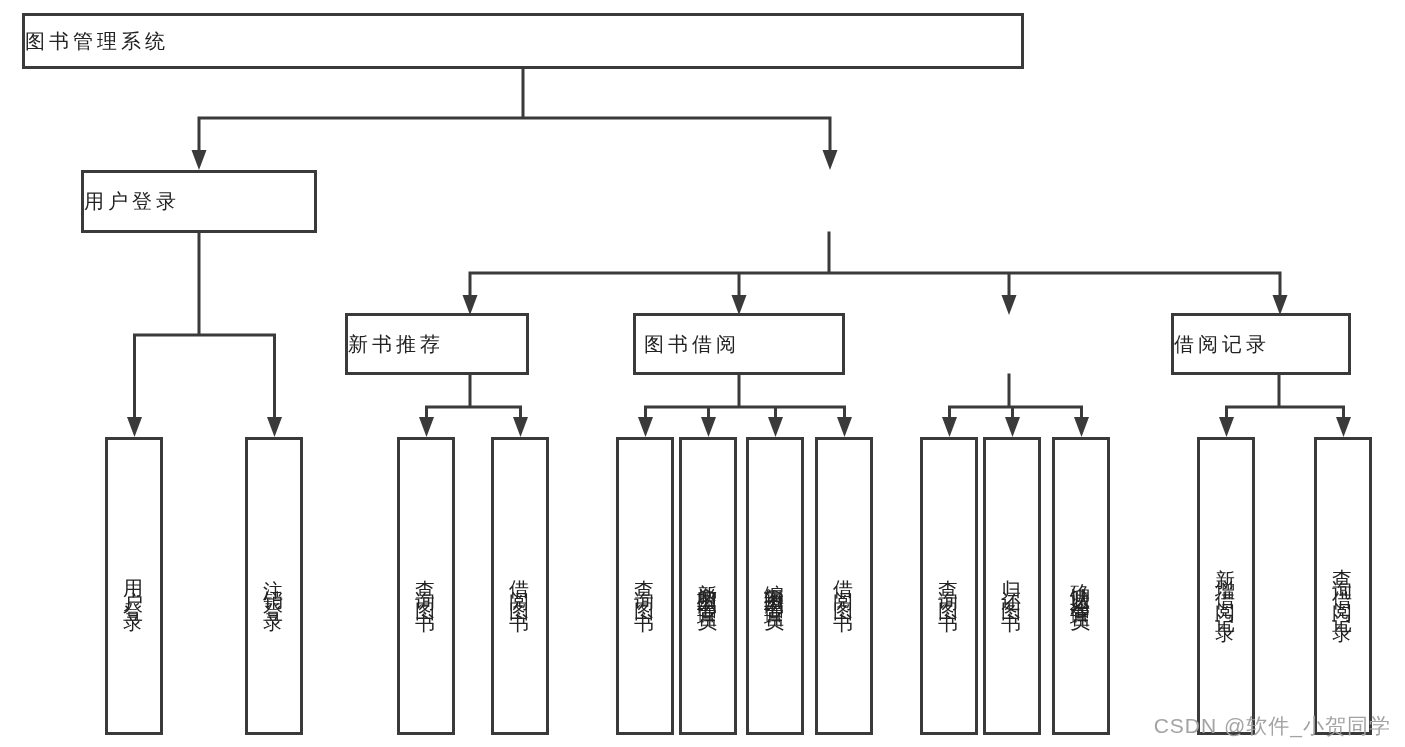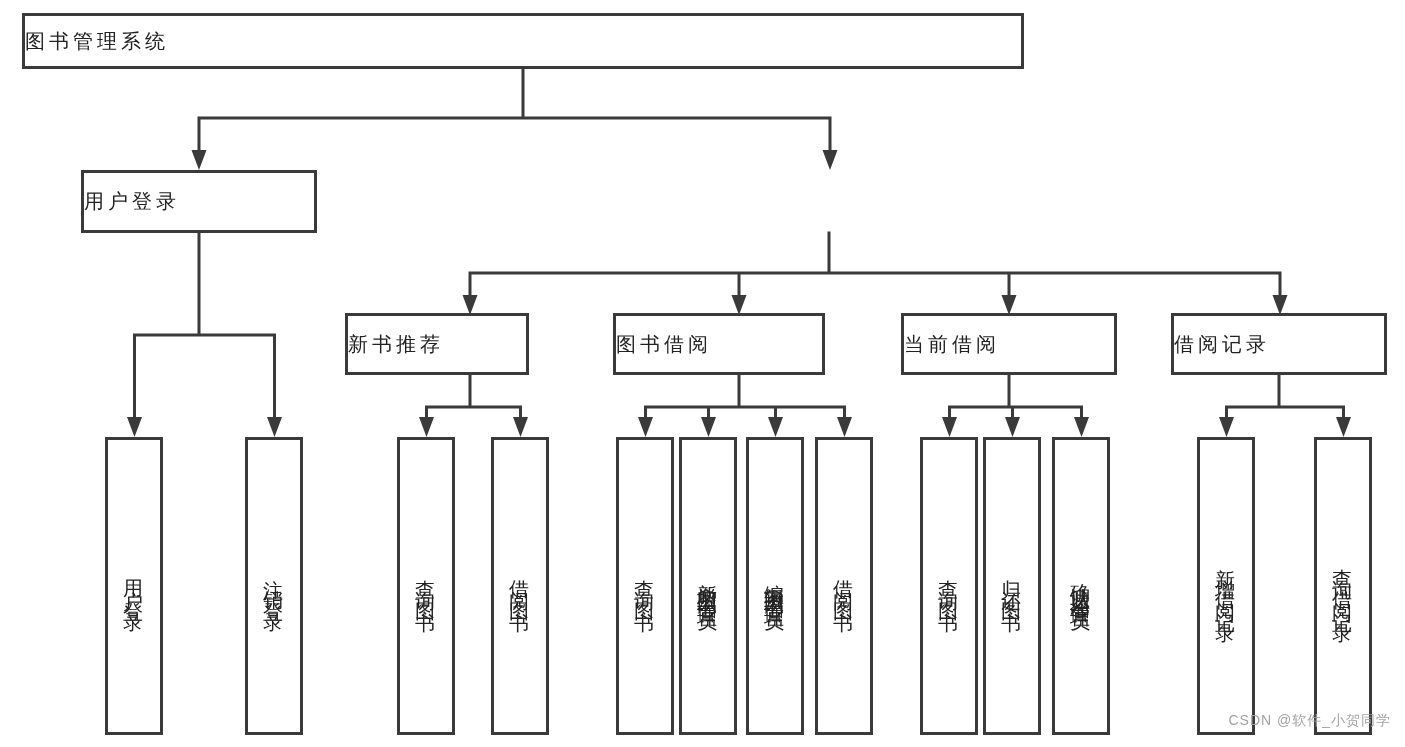--- a/index.html
+++ b/index.html
@@ -50,23 +50,23 @@
     font-size: 20px;
     letter-spacing: 4px;
     white-space: nowrap;
     z-index: 2;
   }
   .root-box   { left: 22px;   top: 13px;  width: 1002px; height: 56px; }
   .lvl2-a     { left: 81px;   top: 170px; width: 236px;  height: 63px; }
   .lvl2-b     { left: 711px;  top: 170px; width: 236px;  height: 63px; }
   .lvl3       { top: 313px; height: 62px; }
   .lvl3-a     { left: 345px;  width: 184px; }
-  .lvl3-b     { left: 613px;  width: 212px; }
+  .lvl3-b     { left: 633px;  width: 212px; padding-left: 8px; }
   .lvl3-c     { left: 901px;  width: 216px; }
-  .lvl3-d     { left: 1171px; width: 216px; }
+  .lvl3-d     { left: 1171px; width: 180px; }
   .leaf {
     position: absolute;
     top: 437px;
     width: 58px;
     height: 298px;
     box-sizing: border-box;
     border: 3px solid var(--line);
     background: var(--box-bg);
     display: flex;
     align-items: center;
@@ -93,21 +93,21 @@
   .leaf-8  { left: 815px; }
   .leaf-9  { left: 920px; }
   .leaf-10 { left: 983px; }
   .leaf-11 { left: 1052px; }
   .leaf-12 { left: 1197px; }
   .leaf-13 { left: 1314px; }
   .watermark {
     position: absolute;
     right: 14px;
     top: 712px;
-    font-size: 14px;
+    font-size: 21px;
     letter-spacing: 1px;
     color: var(--watermark);
     z-index: 5;
     white-space: nowrap;
   }
 </style>
 </head>
 <body>
 
 <div id="canvas">
@@ -162,23 +162,20 @@
   <div class="hbox lvl2-a">
     <span>用户登录</span>
   </div>
 
   <div class="hbox lvl3 lvl3-a">
     <span>新书推荐</span>
   </div>
   <div class="hbox lvl3 lvl3-b">
     <span>图书借阅</span>
   </div>
-  <div class="hbox lvl3 lvl3-c">
-    <span>当前借阅</span>
-  </div>
   <div class="hbox lvl3 lvl3-d">
     <span>借阅记录</span>
   </div>
 
   <div class="leaf leaf-1">
     <span class="vtext">用户登录</span>
   </div>
   <div class="leaf leaf-2">
     <span class="vtext">注销登录</span>
   </div>

